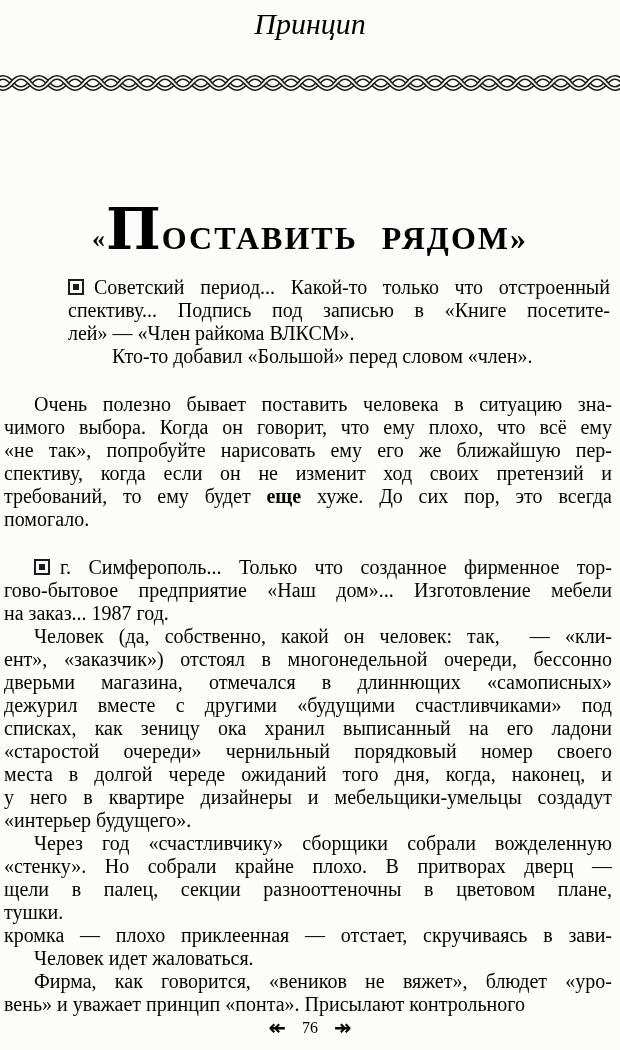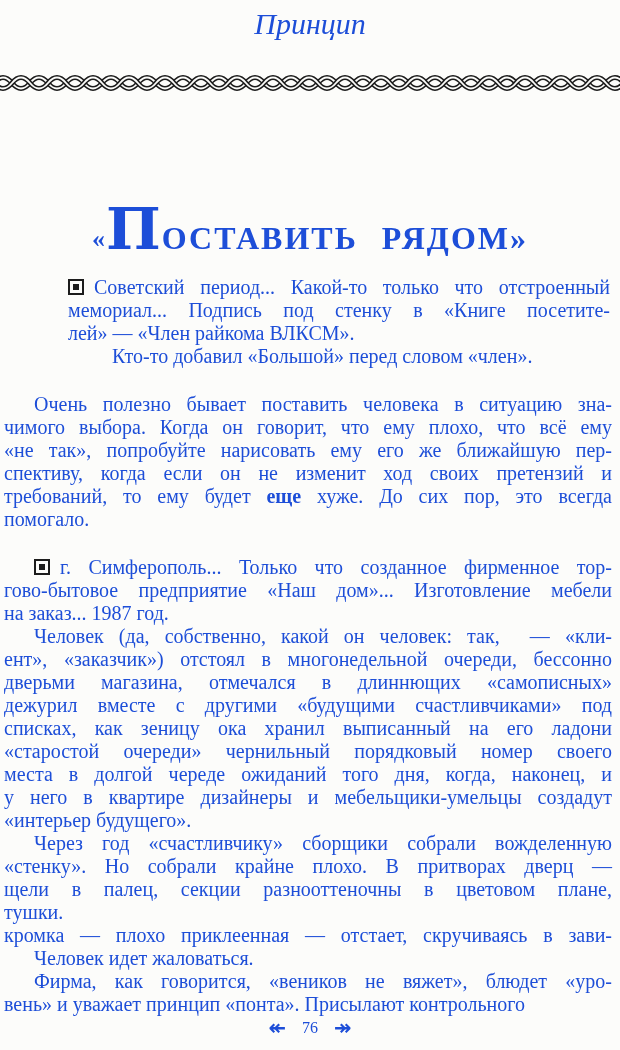--- a/index.html
+++ b/index.html
@@ -2,21 +2,21 @@
 <html><head>
 <meta charset="utf-8">
 <style>
   html,body{margin:0;padding:0;}
   body{background:#fcfcfa;}
   .page{
     position:relative;
     width:620px;height:1050px;
     margin:0 auto;
     background:#fcfcfa;
-    color:#1d4ed8;
+    color:#000000;
     font-family:"Liberation Serif", serif;
     overflow:hidden;
   }
   
   .running-head{
     padding-top:6px;
     text-align:center;
     font-style:italic;
     font-size:30px;
     line-height:36px;
@@ -132,21 +132,21 @@
     <span class="dropcap">П</span>
     <span class="rest">ОСТАВИТЬ РЯДОМ»</span>
   </div>
 
   <div class="textcol">
 
     <div class="para epigraph">
       <div class="ln">
         <span class="sqbullet"></span><span>Советский период... Какой-то только что отстроенный</span>
       </div>
-      <div class="ln">мемориал... Подпись под стенку в «Книге посетите-</div>
+      <div class="ln">спективу... Подпись под записью в «Книге посетите-</div>
       <div class="ln last">лей» — «Член райкома ВЛКСМ».</div>
       <div class="ln last indented">Кто-то добавил «Большой» перед словом «член».</div>
     </div>
 
     <div class="para gap">
       <div class="ln fi">Очень полезно бывает поставить человека в ситуацию зна-</div>
       <div class="ln">чимого выбора. Когда он говорит, что ему плохо, что всё ему</div>
       <div class="ln">«не так», попробуйте нарисовать ему его же ближайшую пер-</div>
       <div class="ln">спективу, когда если он не изменит ход своих претензий и</div>
       <div class="ln"><span>требований, то ему будет </span><b>еще</b><span> хуже. До сих пор, это всегда</span></div>

